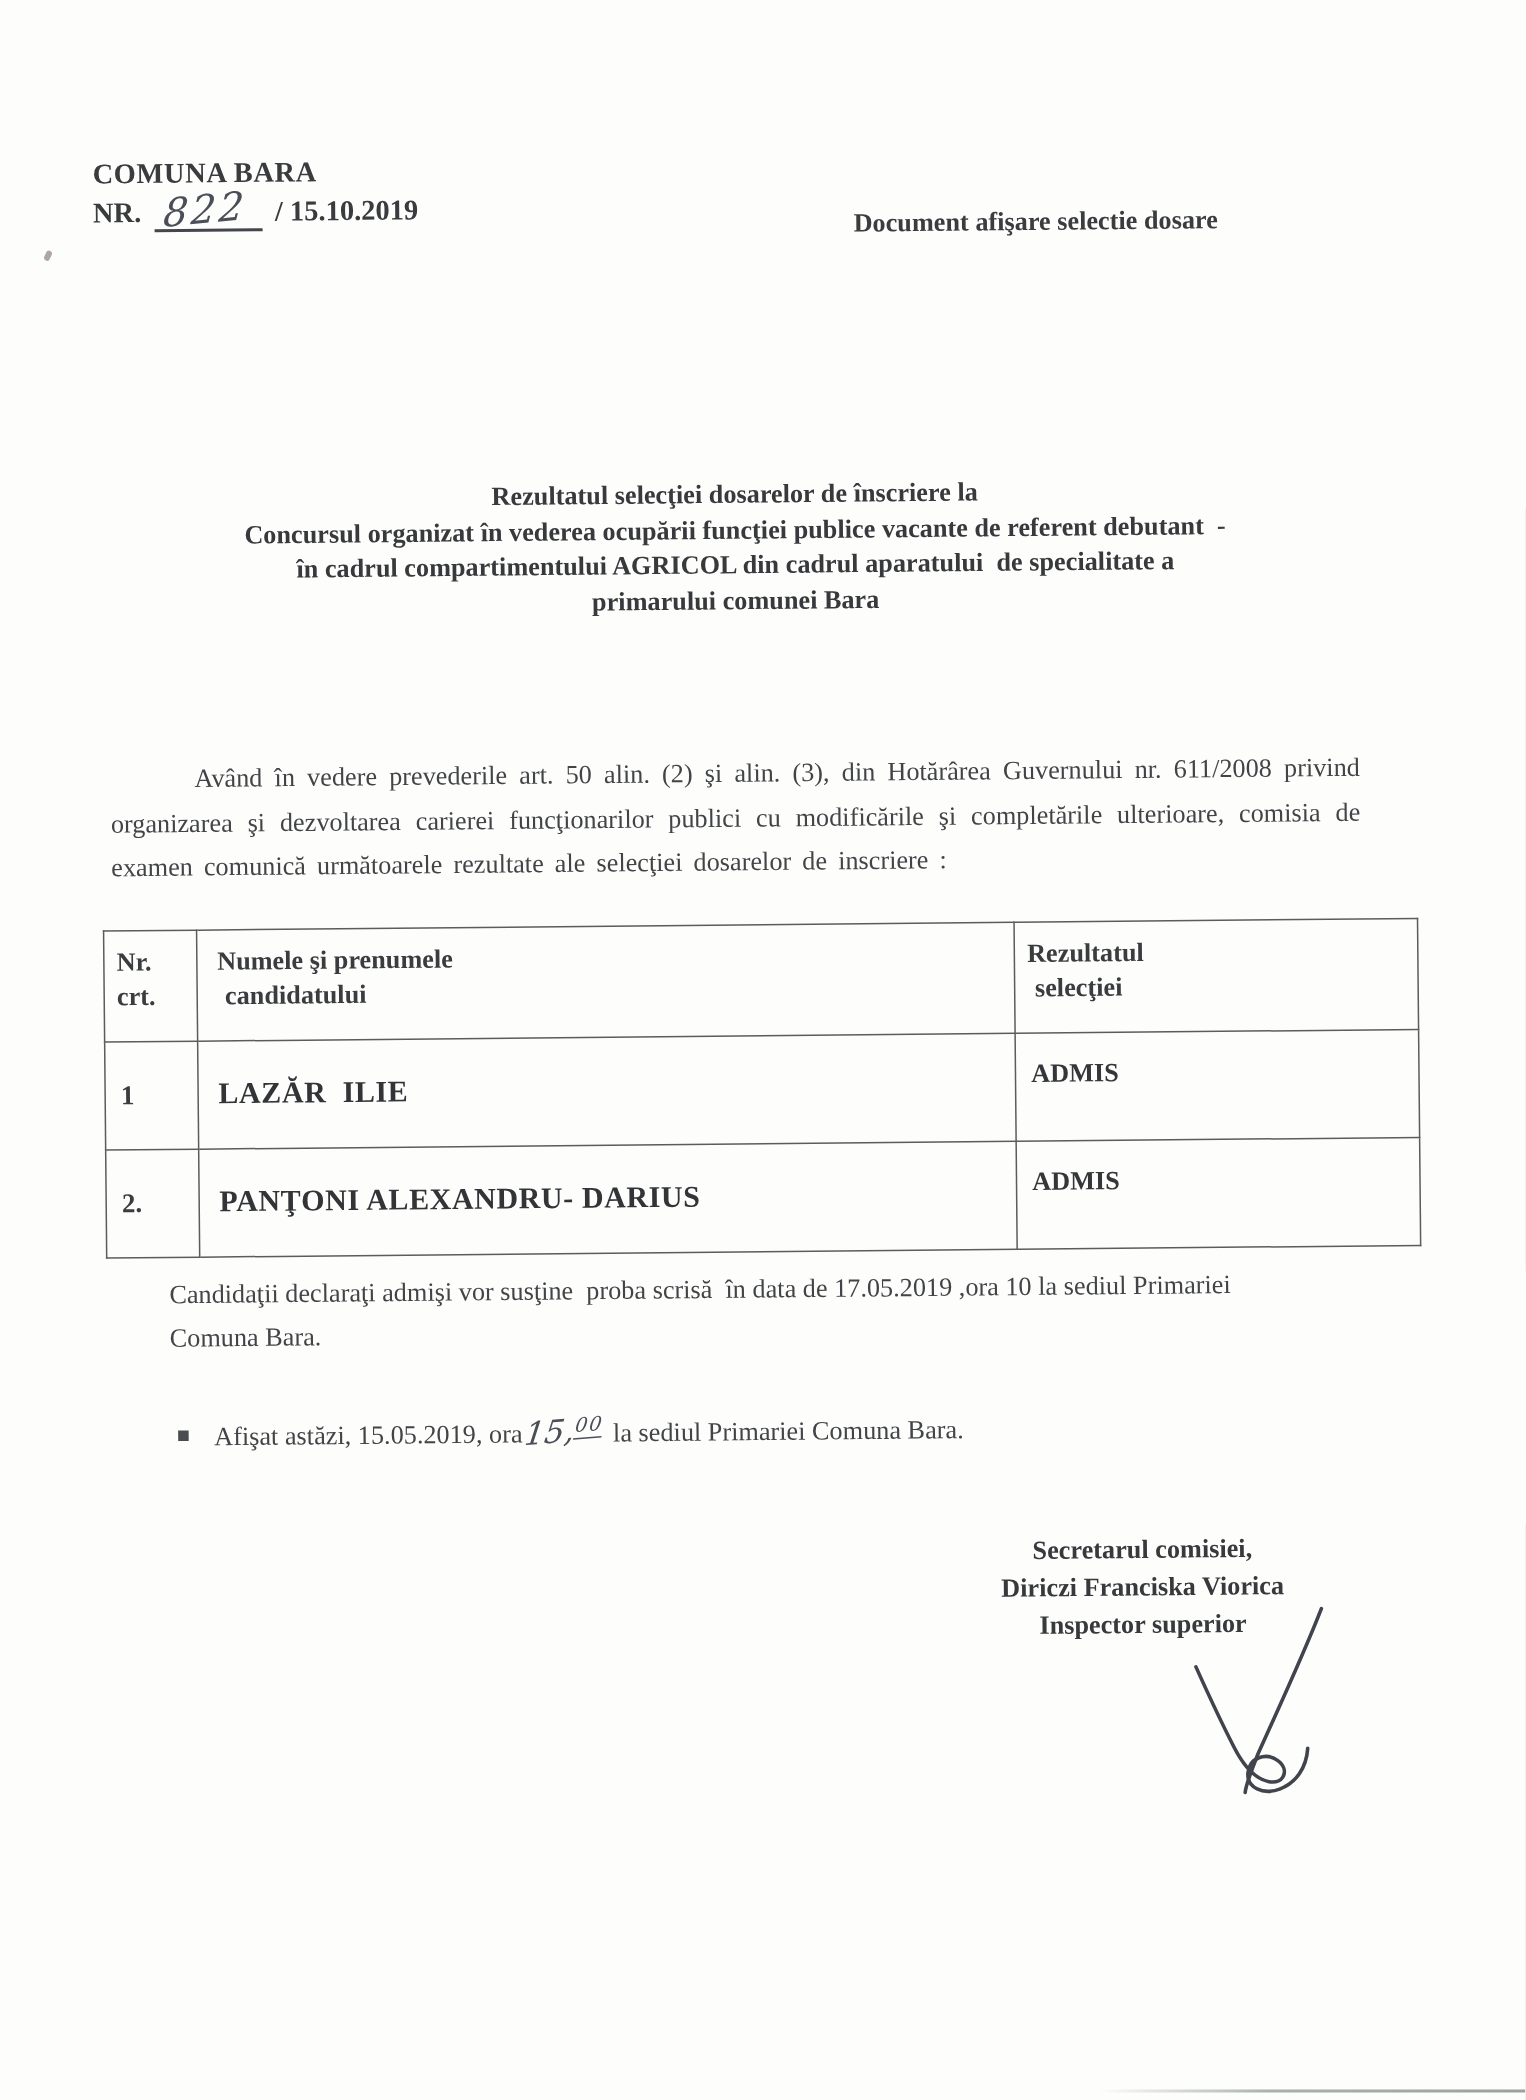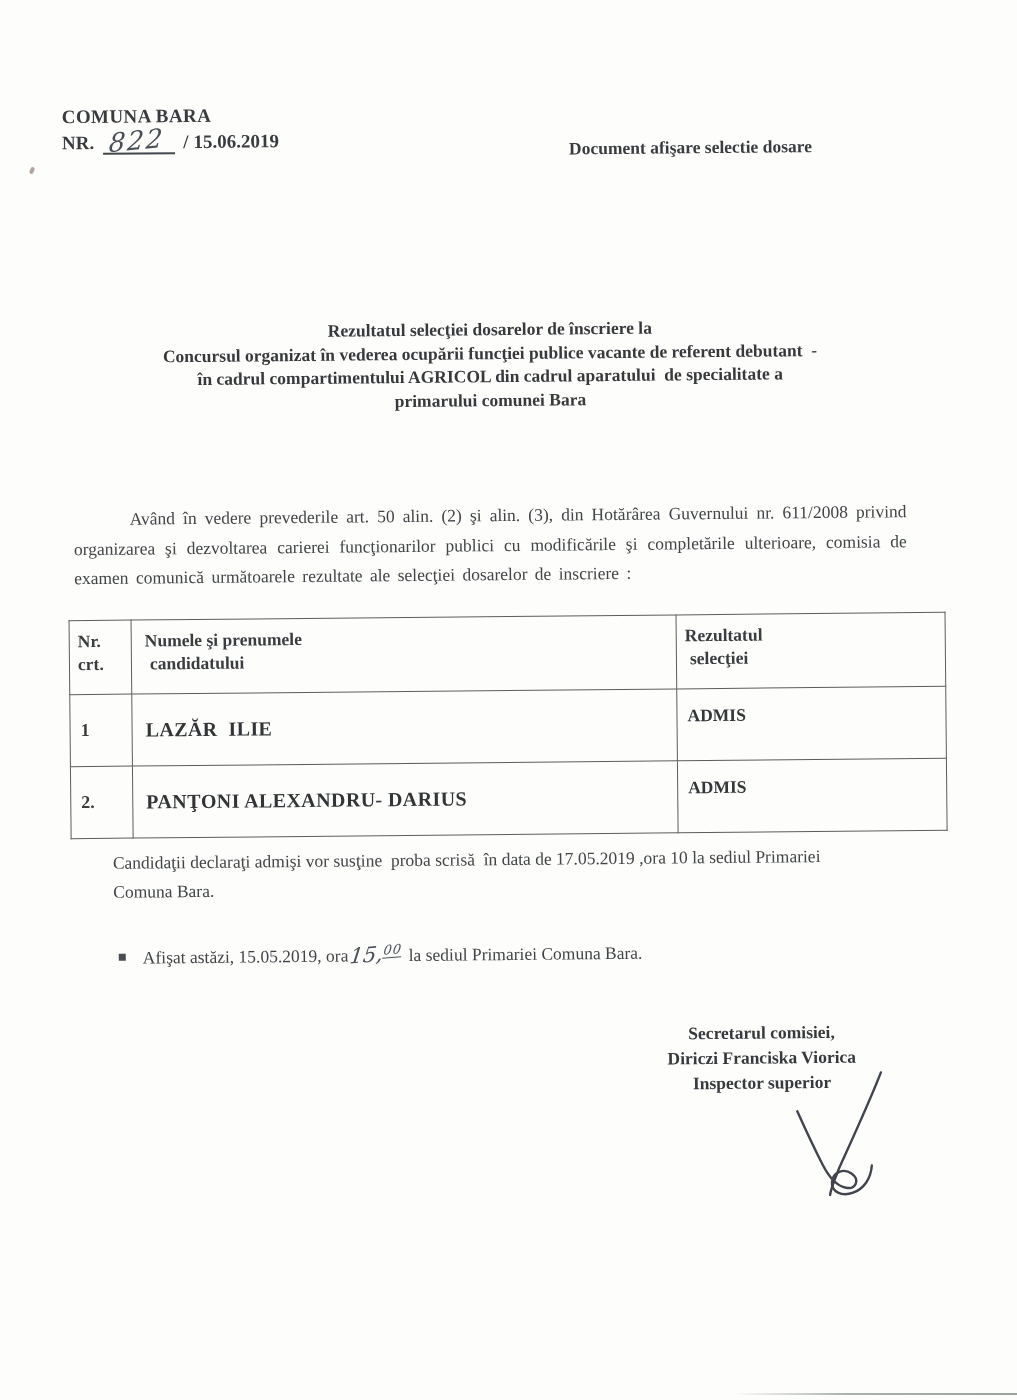--- a/index.html
+++ b/index.html
@@ -93,21 +93,21 @@
 </head>
 <body>
 
 <div class="page">
   <div class="tilt">
 
     <div class="abs org-name">COMUNA BARA</div>
     <div class="abs reg-line">
       <span>NR.</span>
       <span class="hw-underline"><span class="hw hw-822">822</span></span>
-      <span>/ 15.06.2019</span>
+      <span>/ 15.10.2019</span>
     </div>
 
     <div class="abs doc-type">Document afişare selectie dosare</div>
 
     <div class="abs title-block">
       <div class="pre">Rezultatul selecţiei dosarelor de înscriere la</div>
       <div class="pre">Concursul organizat în vederea ocupării funcţiei publice vacante de referent debutant  -</div>
       <div class="pre">în cadrul compartimentului AGRICOL din cadrul aparatului  de specialitate a</div>
       <div class="pre">primarului comunei Bara</div>
     </div>

